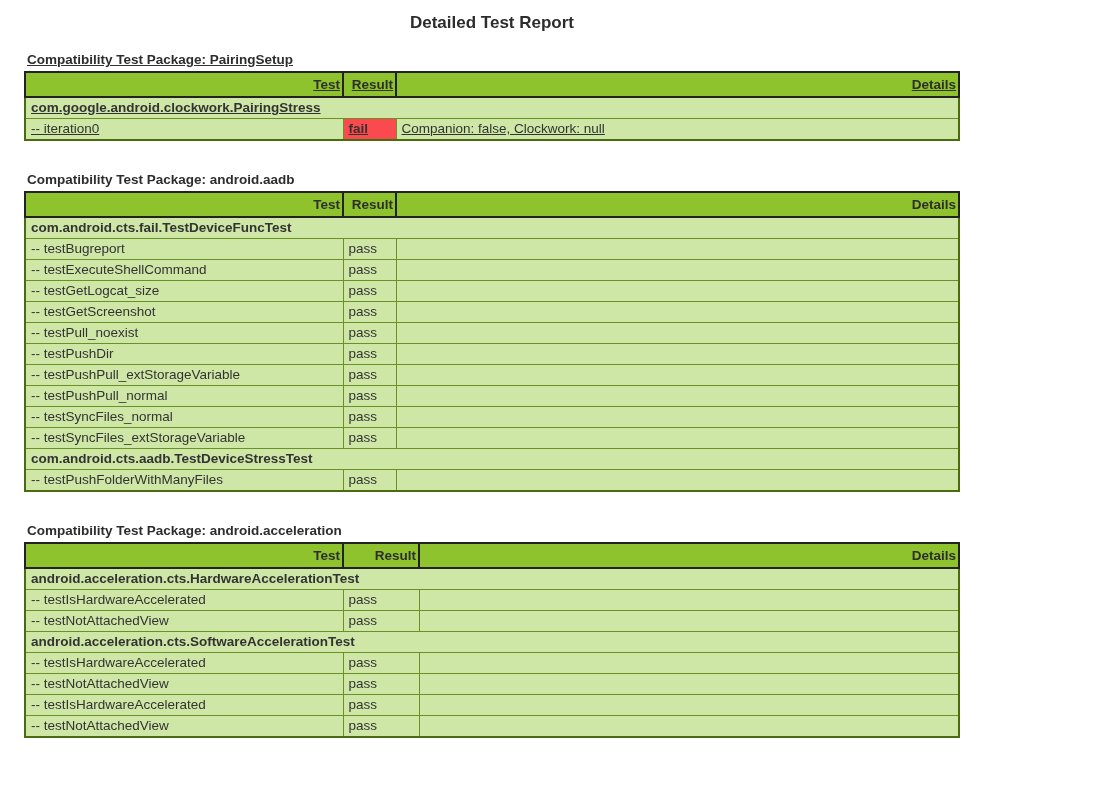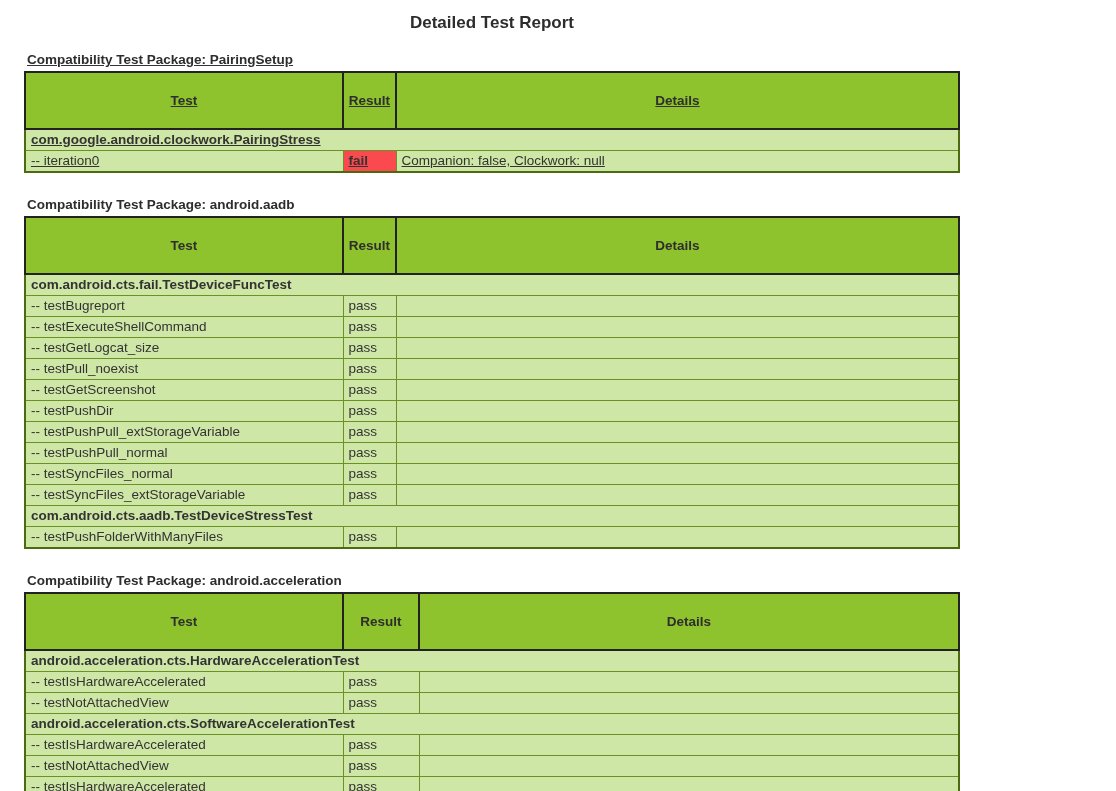--- a/index.html
+++ b/index.html
@@ -23,21 +23,21 @@
     width: 980px;
     padding: 0 20px 16px 24px;
   }
   .page-title {
     font-size: 17px;
     font-weight: bold;
     text-align: center;
     color: #2d2d2d;
     margin: 13px 0 19px 0;
   }
-  .pkg { margin-top: 24px; }
+  .pkg { margin-top: 31px; }
   .pkg:first-child { margin-top: 0; text-decoration: underline; }
   .pkg-caption {
     font-size: 13.5px;
     font-weight: bold;
     color: #2d2d2d;
     margin: 0 0 4px 3px;
   }
   table.results {
     border-collapse: collapse;
     width: 100%;
@@ -46,22 +46,22 @@
   }
   table.results col.c-test   { width: 318px; }
   table.results col.c-result { width: 53px; }
   table.results.wide-result col.c-result { width: 76px; }
   table.results th {
     background: var(--header-bg);
     border: 2px solid var(--header-border);
     font-size: 13.5px;
     font-weight: bold;
     color: #2e2e2e;
-    padding: 20px 2px;
-    text-align: center;
+    padding: 4px 2px;
+    text-align: right;
   }
   table.results td {
     background: var(--row-bg);
     border: 1px solid var(--grid-border);
     font-size: 13.5px;
     line-height: 16px;
     padding: 2px 4px 2px 5px;
     overflow: hidden;
     white-space: nowrap;
   }
@@ -138,26 +138,26 @@
               <td class="test-name-cell">-- testExecuteShellCommand</td>
               <td class="result-cell pass">pass</td>
               <td class="details-cell"></td>
             </tr>
             <tr class="test-row">
               <td class="test-name-cell">-- testGetLogcat_size</td>
               <td class="result-cell pass">pass</td>
               <td class="details-cell"></td>
             </tr>
             <tr class="test-row">
+              <td class="test-name-cell">-- testGetScreenshot</td>
+              <td class="result-cell pass">pass</td>
+              <td class="details-cell"></td>
+            </tr>
+            <tr class="test-row">
               <td class="test-name-cell">-- testPull_noexist</td>
-              <td class="result-cell pass">pass</td>
-              <td class="details-cell"></td>
-            </tr>
-            <tr class="test-row">
-              <td class="test-name-cell">-- testGetScreenshot</td>
               <td class="result-cell pass">pass</td>
               <td class="details-cell"></td>
             </tr>
             <tr class="test-row">
               <td class="test-name-cell">-- testPushDir</td>
               <td class="result-cell pass">pass</td>
               <td class="details-cell"></td>
             </tr>
             <tr class="test-row">
               <td class="test-name-cell">-- testPushPull_extStorageVariable</td>

